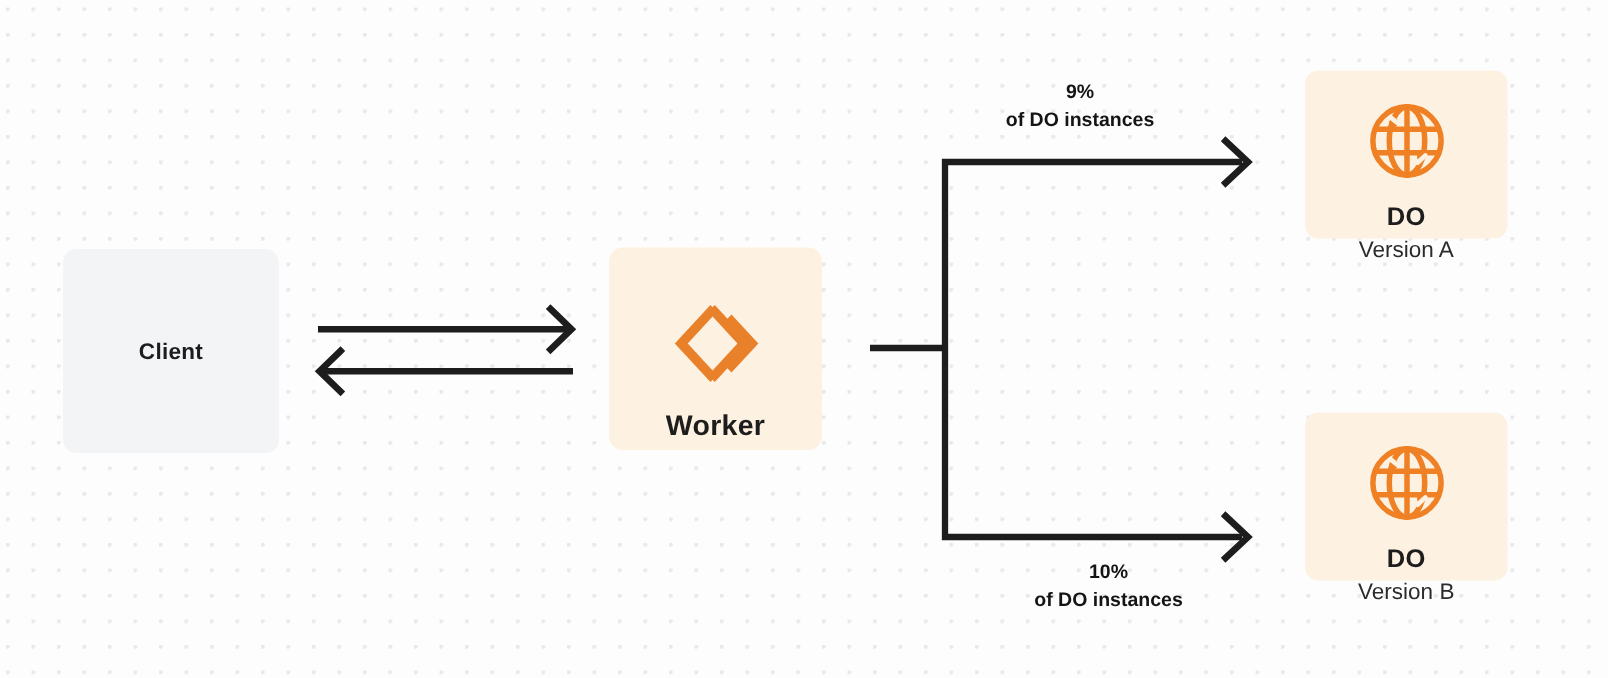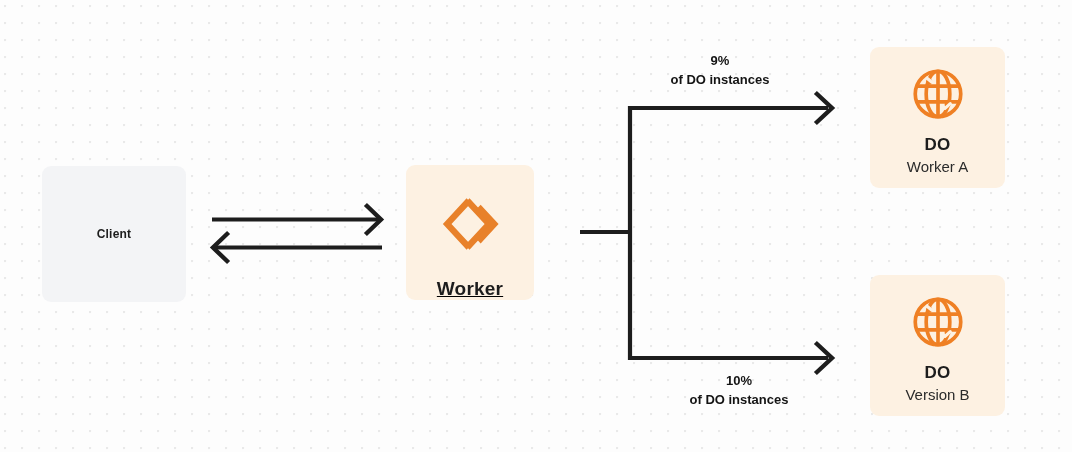--- a/index.html
+++ b/index.html
@@ -35,53 +35,52 @@
   }
 
   .node-client {
     left: 42px;
     top: 166px;
     width: 144px;
     height: 136px;
     background: #f3f4f6;
   }
   .client-label {
-    font-size: 12px;
+    font-size: 15px;
     font-weight: bold;
     color: #1d1d1d;
     letter-spacing: 0.2px;
   }
 
   .node-worker {
     left: 406px;
     top: 165px;
-    width: 128px;
+    width: 142px;
     height: 135px;
     background: #fdf1e2;
-    justify-content: space-between;
+    justify-content: center;
     padding-top: 28px;
-    text-decoration: underline;
   }
   .worker-icon {
     width: 62px;
     height: 62px;
     display: block;
   }
   .worker-label {
     font-size: 19px;
     font-weight: bold;
     color: #1d1d1d;
     margin-top: 14px;
     letter-spacing: 0.2px;
   }
 
   .node-do {
     left: 870px;
     width: 135px;
-    height: 141px;
+    height: 112px;
     background: #fdf1e2;
     justify-content: flex-start;
     padding-top: 19px;
   }
   .node-do-a { top: 47px; }
   .node-do-b { top: 275px; }
 
   .do-icon {
     width: 56px;
     height: 56px;
@@ -183,21 +182,21 @@
           <circle cx="22" cy="18" r="3.4"></circle>
           <circle cx="43" cy="44" r="3.4"></circle>
         </g>
         <g fill="none" stroke="#fdf1e2" stroke-width="3.6" stroke-linecap="round">
           <path d="M19.5 14 L25 18.5"></path>
           <path d="M40 48.5 L46 43"></path>
         </g>
       </svg>
     </span>
     <span class="do-title">DO</span>
-    <span class="do-sub">Worker A</span>
+    <span class="do-sub">Version A</span>
   </div>
 
   <div class="node node-do node-do-b">
     <span>
       <svg class="do-icon" viewBox="0 0 64 64" aria-hidden="true">
         <g fill="none" stroke="#ef8024" stroke-width="4.2">
           <circle cx="32" cy="32" r="26"></circle>
           <line x1="32" y1="6" x2="32" y2="58"></line>
           <line x1="7" y1="23" x2="57" y2="23"></line>
           <line x1="7" y1="41" x2="57" y2="41"></line>

